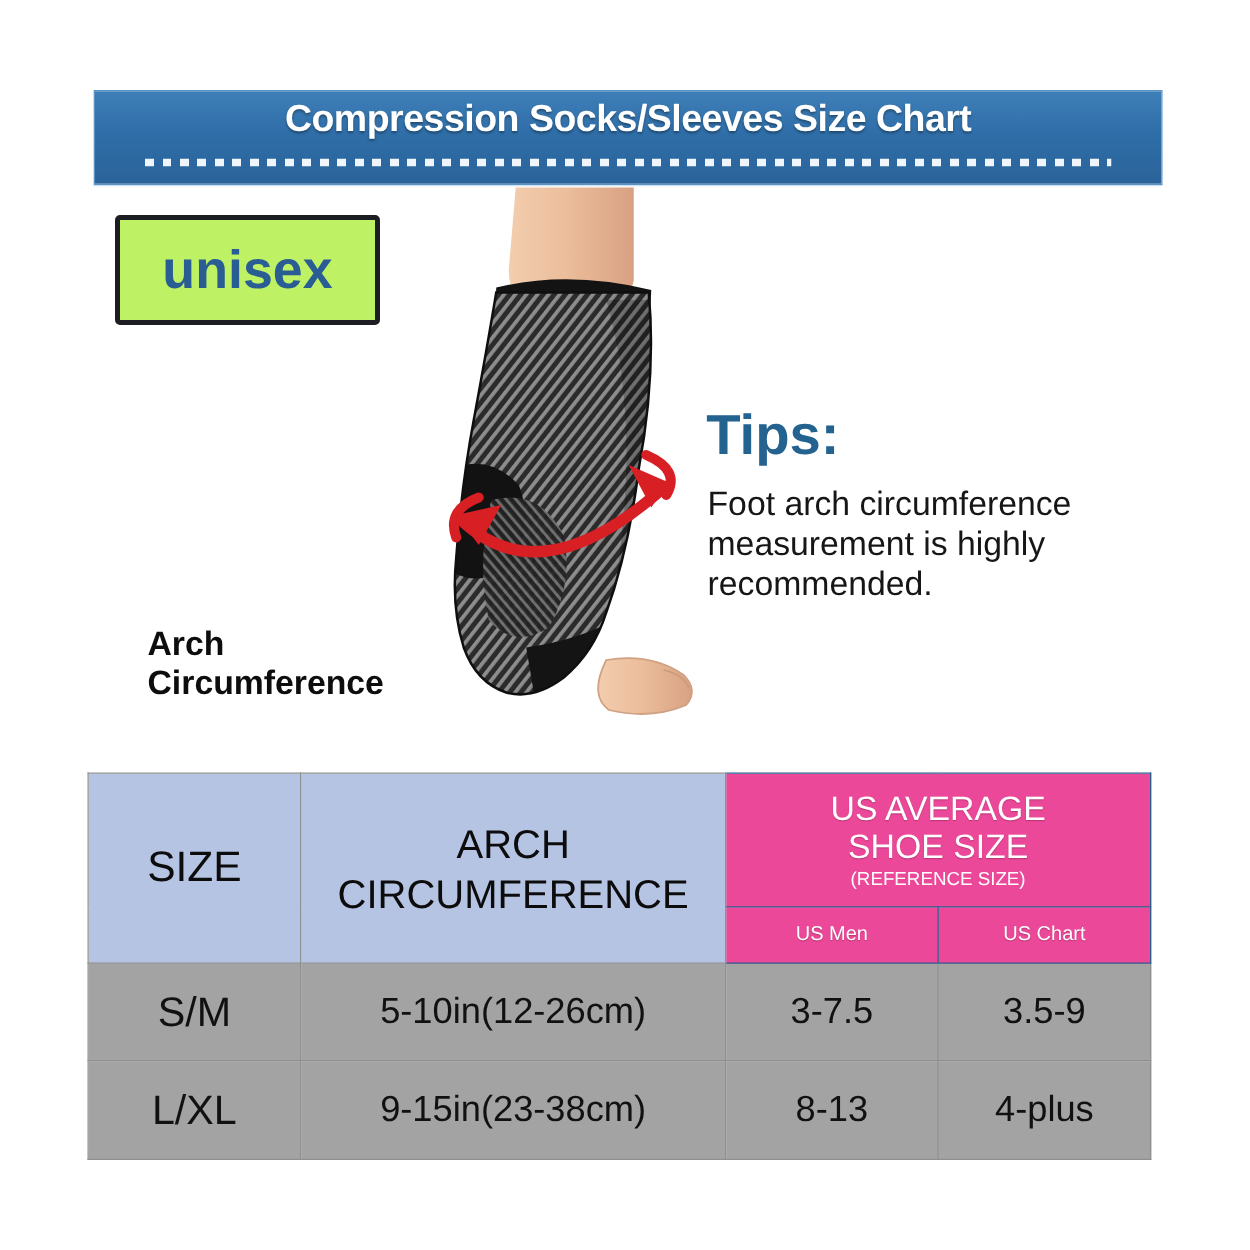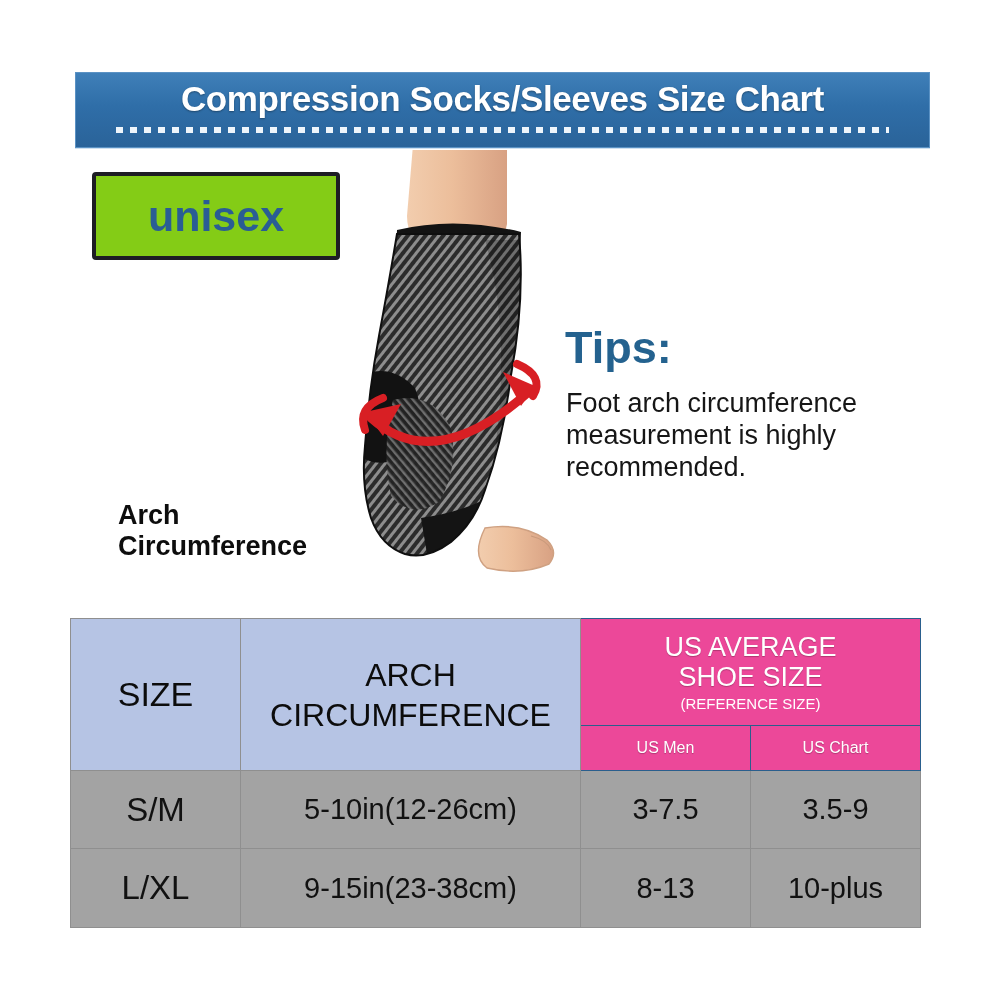--- a/index.html
+++ b/index.html
@@ -28,21 +28,21 @@
     box-sizing: border-box;
     box-shadow: 0 1px 0 #cfe0ef;
   }
   .banner-title {
     position: absolute;
     left: 0;
     right: 0;
     top: 6px;
     text-align: center;
     color: #ffffff;
-    font-size: 35px;
+    font-size: 30px;
     font-weight: bold;
     letter-spacing: -0.4px;
     text-shadow: 0 1px 2px rgba(0,0,0,0.35);
     white-space: nowrap;
   }
   .banner-dots {
     position: absolute;
     left: 40px;
     right: 40px;
     bottom: 14px;
@@ -51,23 +51,23 @@
         to right,
         #eef5fb 0px, #eef5fb 7px,
         rgba(255,255,255,0) 7px, rgba(255,255,255,0) 14px);
   }
 
   
   .unisex-box {
     position: absolute;
     left: 92px;
     top: 172px;
-    width: 248px;
+    width: 212px;
     height: 88px;
-    background: #84cc16;
+    background: #bef264;
     border: 4px solid #1d1d24;
     border-radius: 4px;
     box-sizing: border-box;
     display: flex;
     align-items: center;
     justify-content: center;
   }
   .unisex-text {
     font-size: 43px;
     font-weight: bold;
@@ -269,16 +269,16 @@
     <tr style="height:78px">
       <td class="cell cell-size">S/M</td>
       <td class="cell cell-arch">5-10in(12-26cm)</td>
       <td class="cell cell-num">3-7.5</td>
       <td class="cell cell-num">3.5-9</td>
     </tr>
     <tr style="height:79px">
       <td class="cell cell-size">L/XL</td>
       <td class="cell cell-arch">9-15in(23-38cm)</td>
       <td class="cell cell-num">8-13</td>
-      <td class="cell cell-num">10-plus</td>
+      <td class="cell cell-num">4-plus</td>
     </tr>
   </tbody>
 </table>
 
 </body></html>

